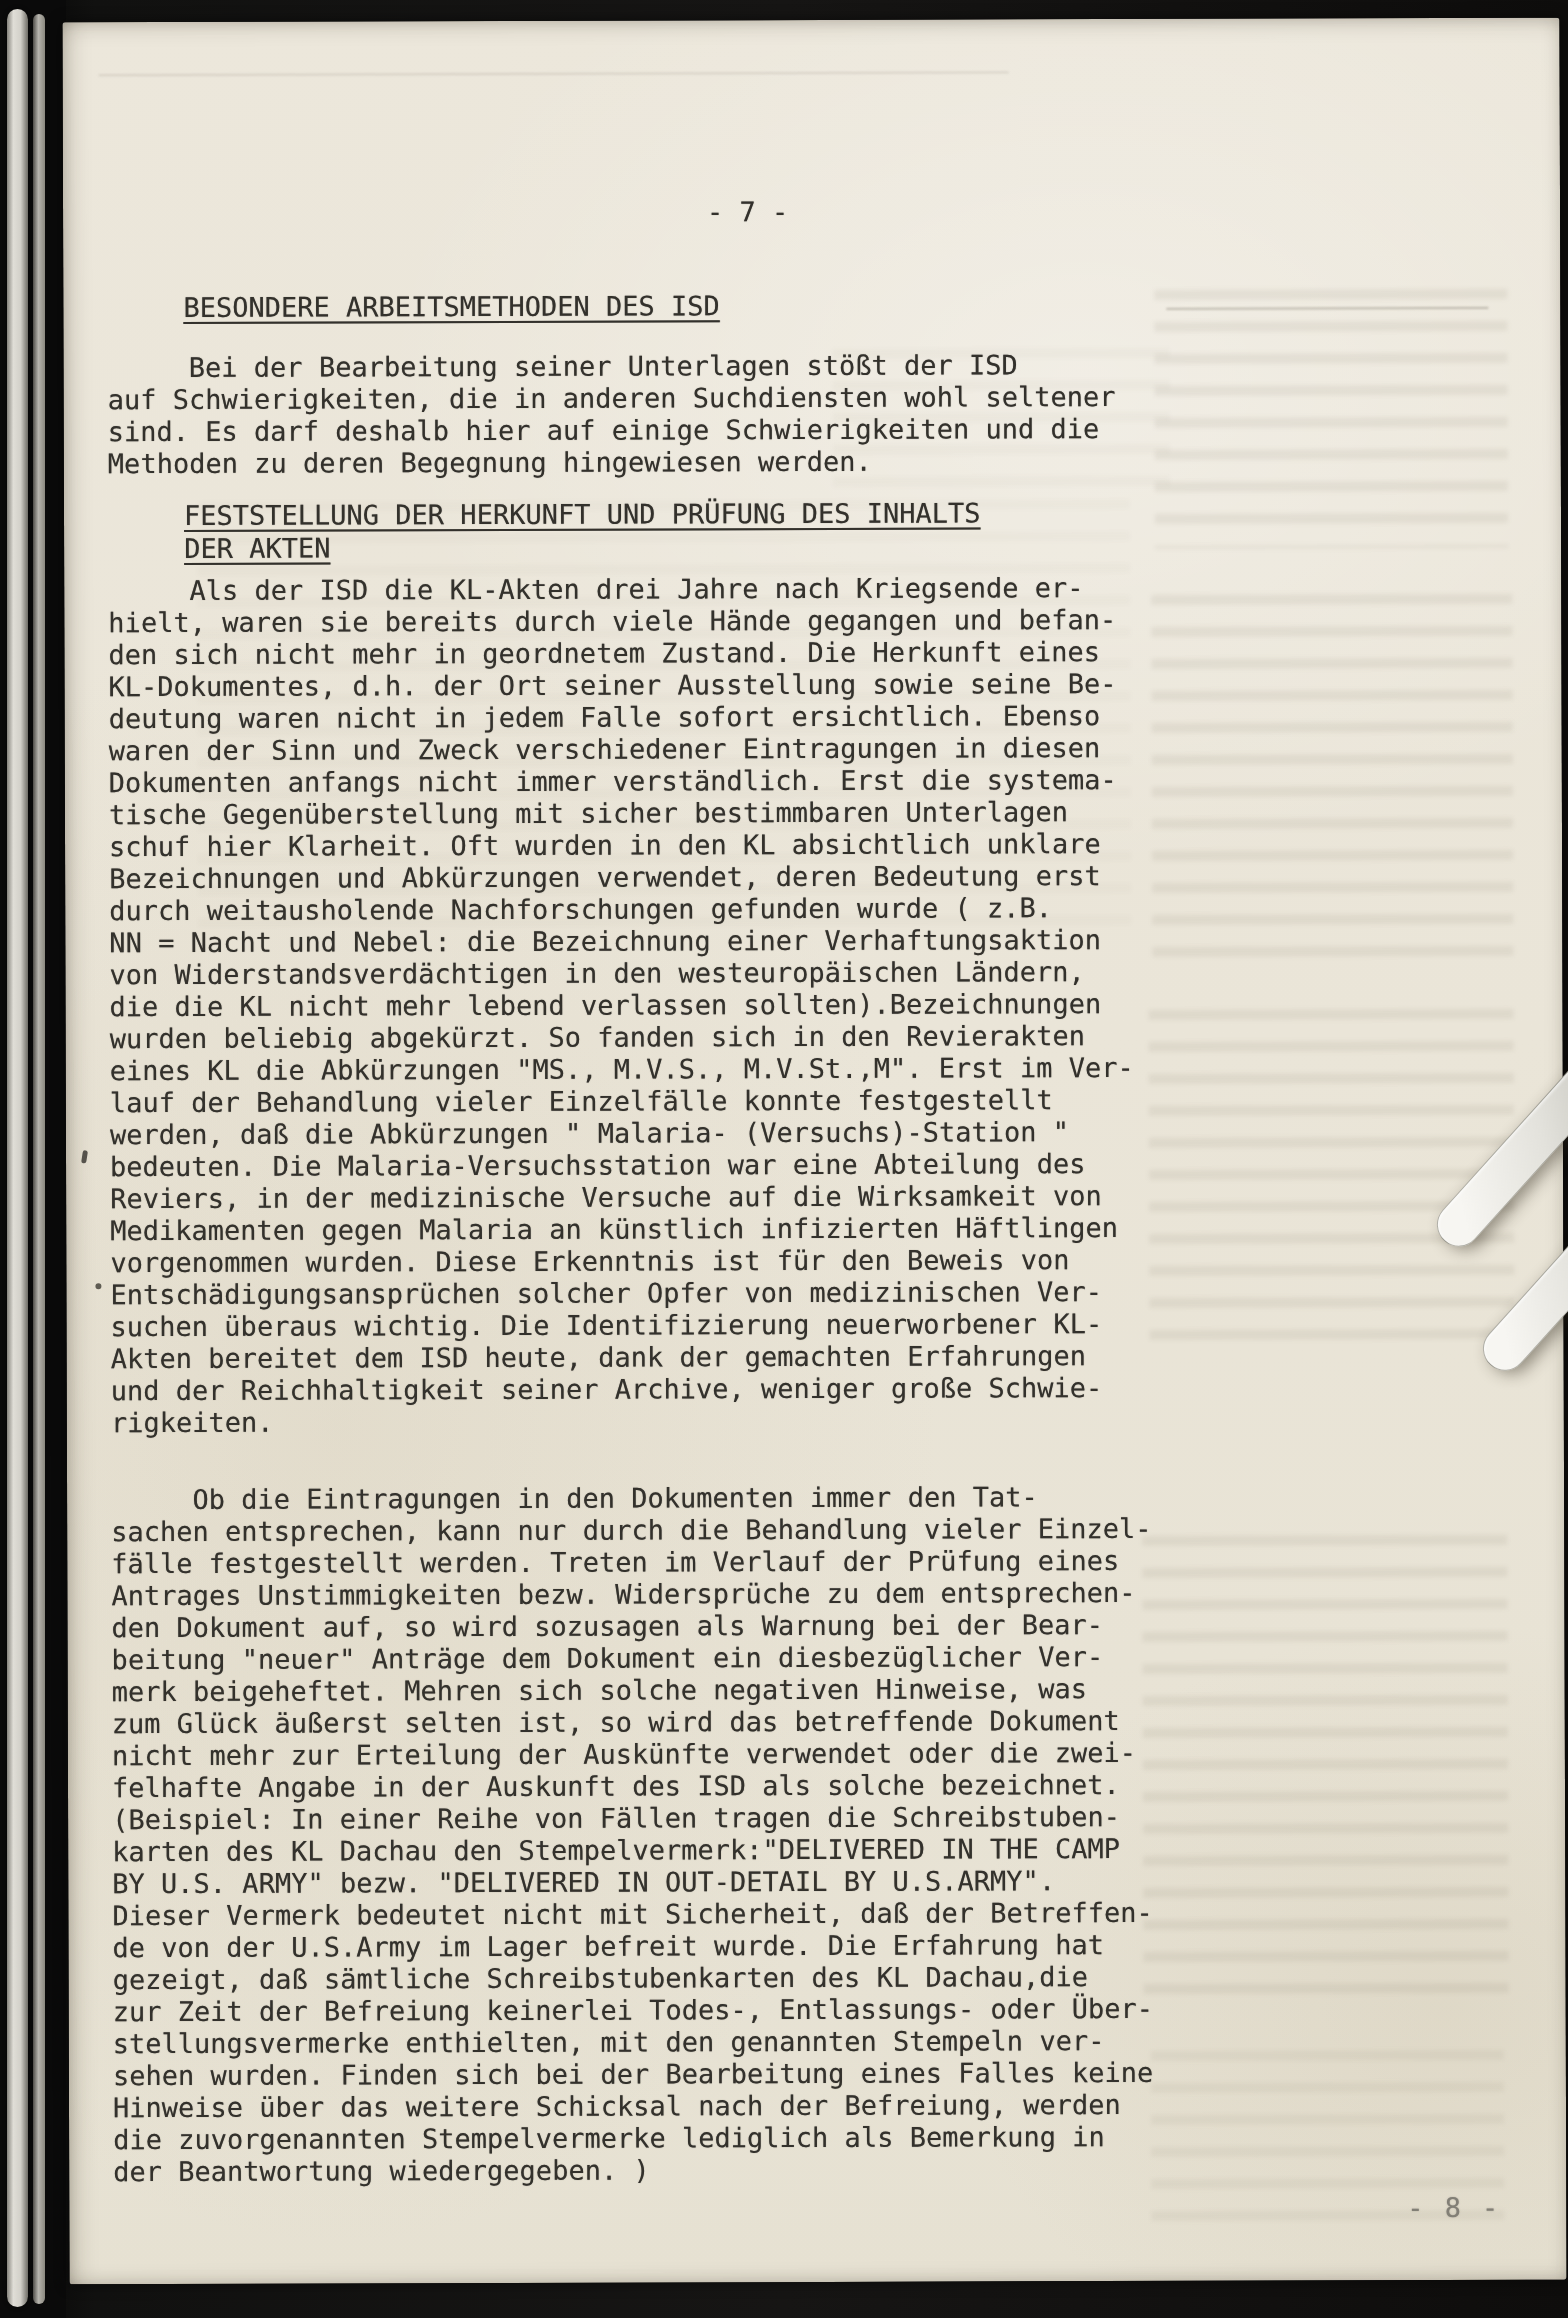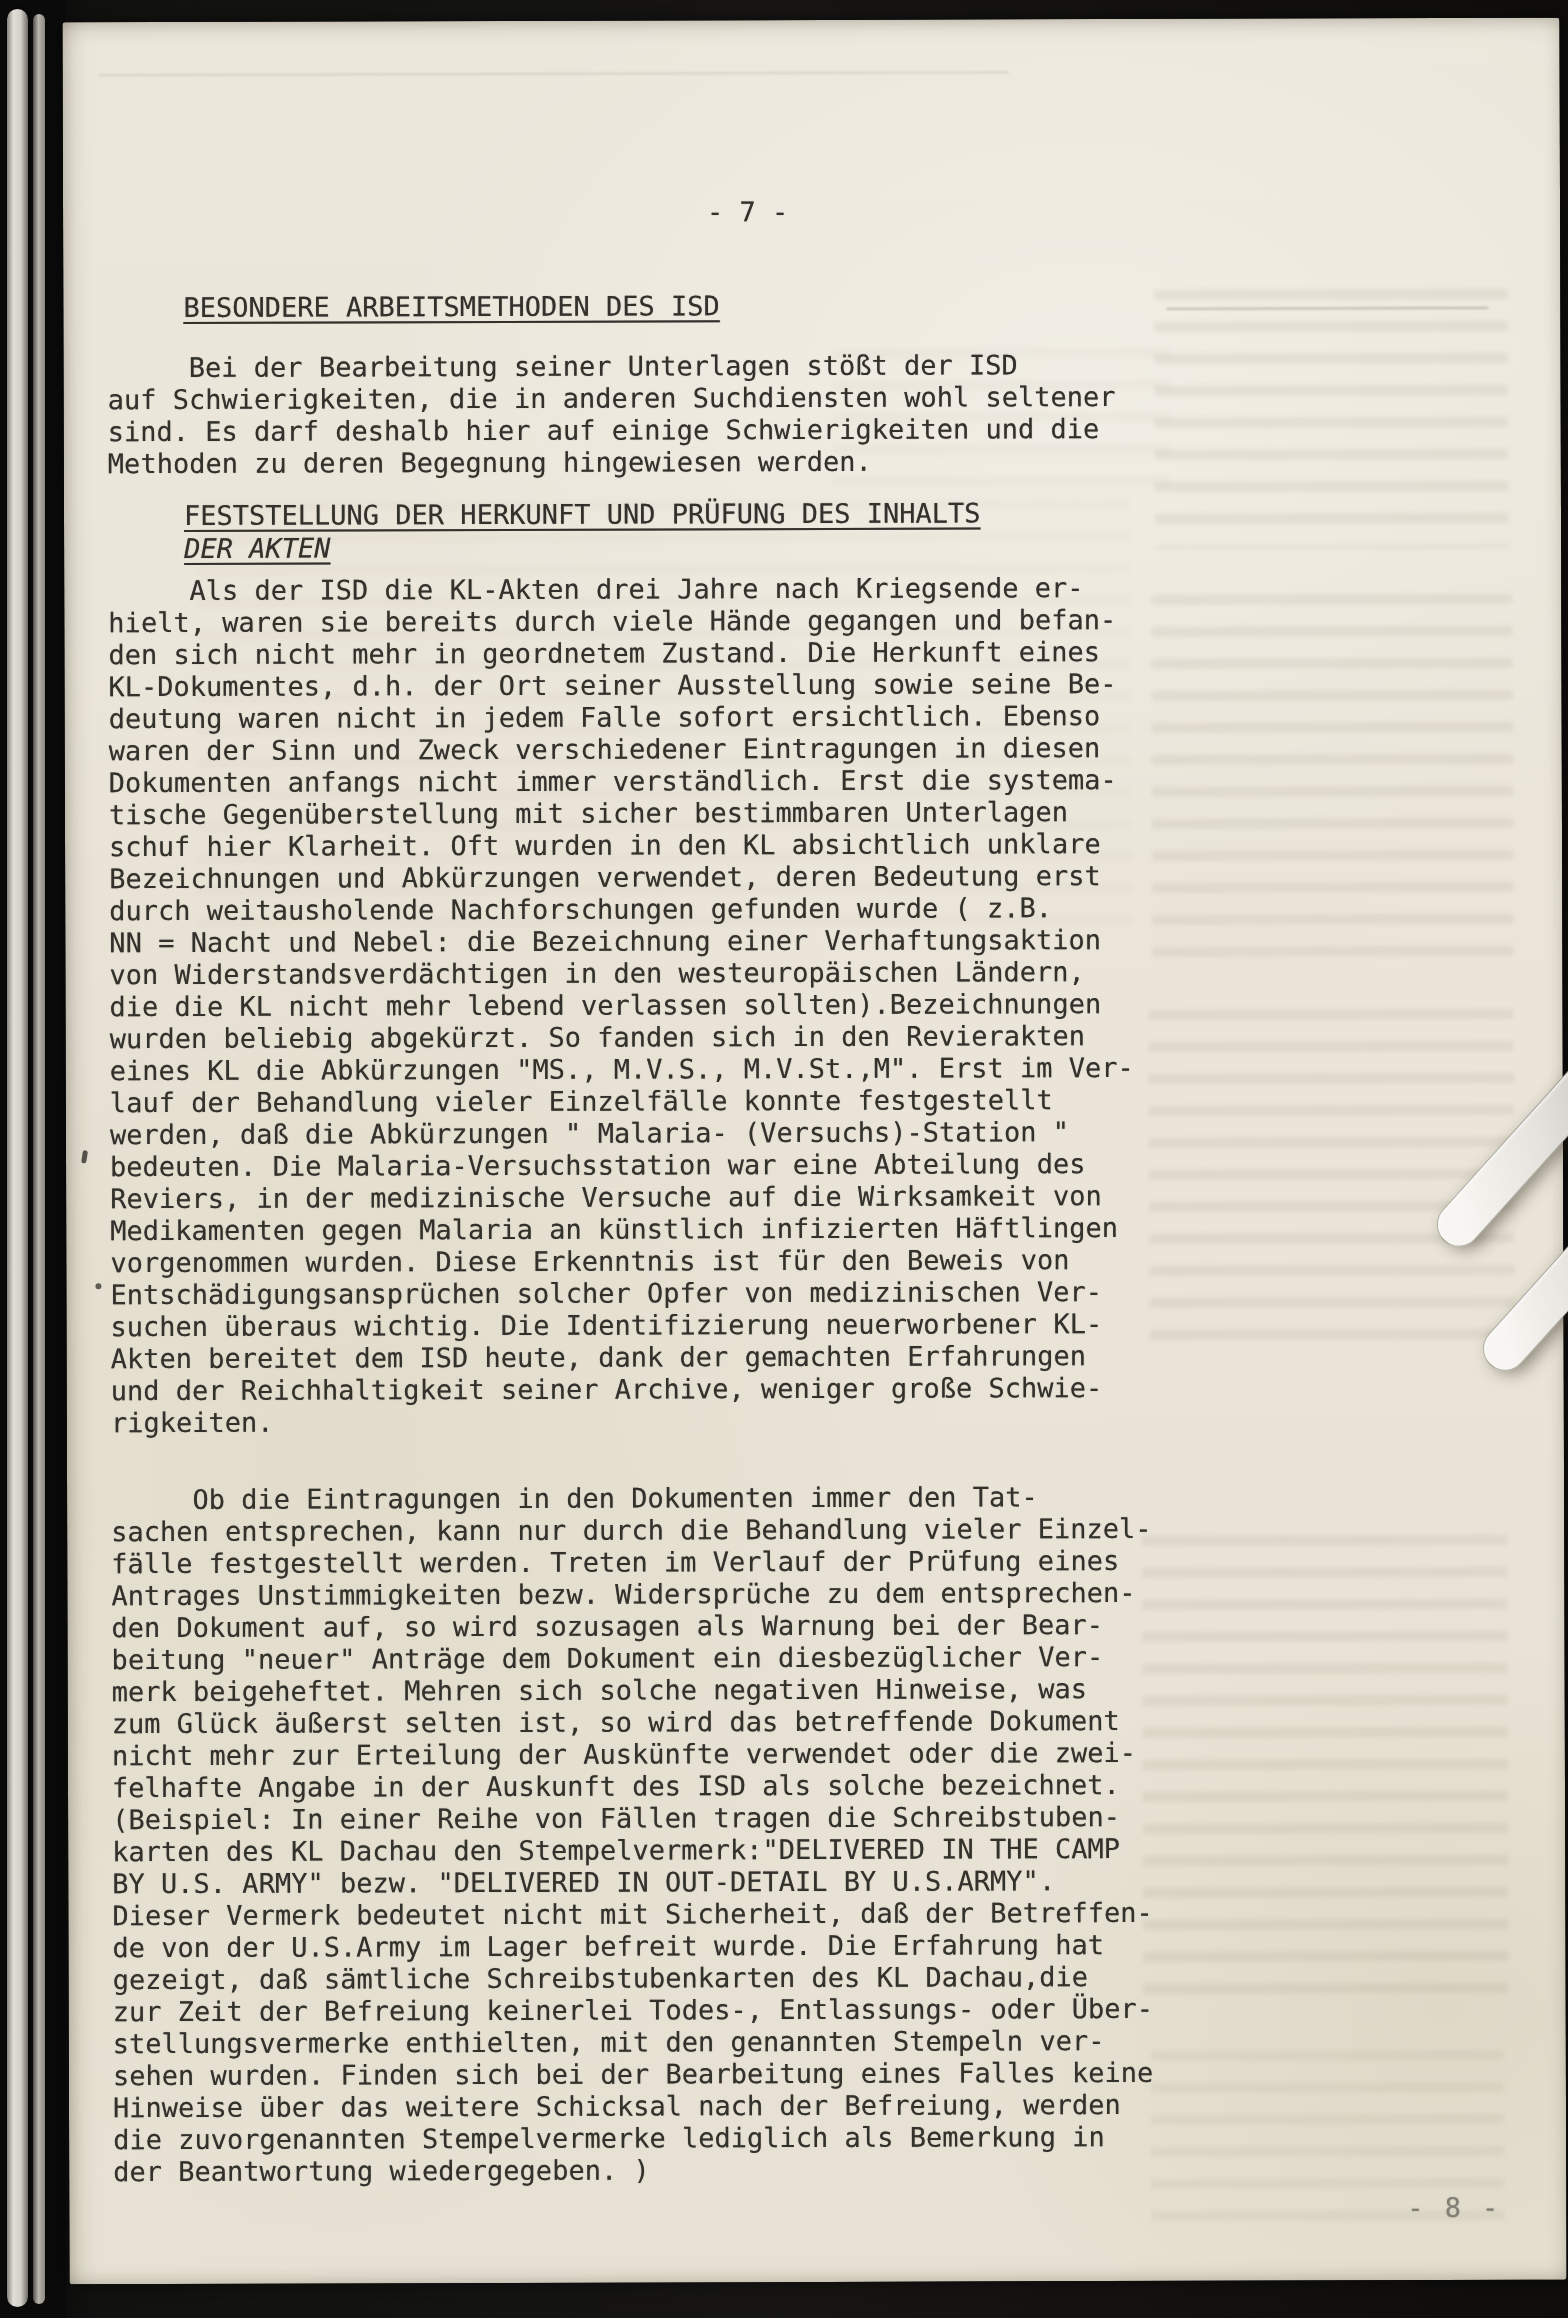--- a/index.html
+++ b/index.html
@@ -64,21 +64,21 @@
   }
   .heading {
     text-decoration: underline;
     text-decoration-thickness: 2px;
     text-underline-offset: 4.7px;
   }
   .pageno-top { left: 644px; top: 176px; }
   .h1  { left: 120px; top: 270px; }
   .p1  { left: 44px;  top: 330px; }
   .h2a { left: 120px; top: 478px; }
-  .h2b { left: 120px; top: 511px; font-style: italic; }
+  .h2b { left: 120px; top: 511px; }
   .p2  { left: 44px;  top: 553px; }
   .p3  { left: 44px;  top: 1462px; }
   .pageno-next {
     left: 1338px; top: 2174px;
     color: #827f76; text-shadow: 0 0 1.6px rgba(130,127,118,0.6);
     letter-spacing: 2.4px;
   }
 
   
   .ghost {

